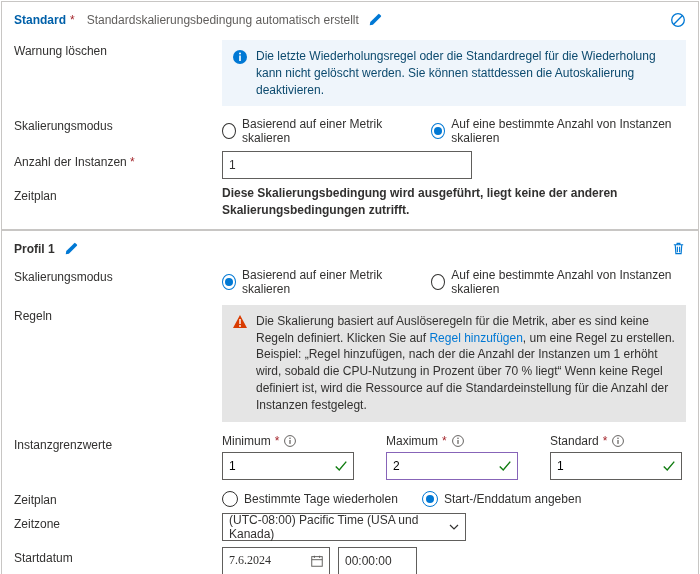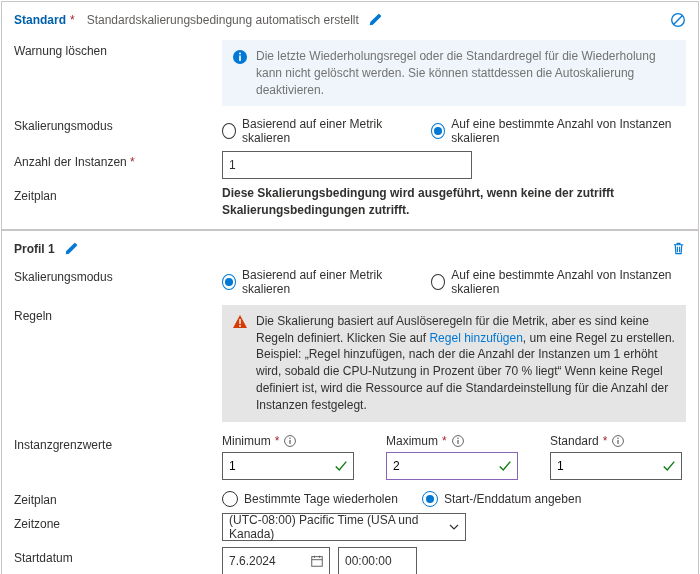--- a/index.html
+++ b/index.html
@@ -62,21 +62,21 @@
   .infobox {
     display: flex;
     gap: 8px;
     padding: 8px 10px;
     border-radius: 0;
     font-size: 12px;
     line-height: 1.4;
   }
   .infobox.info {
     background: #eff5fb;
-    color: #737373;
+    color: #0c4a6e;
   }
   .infobox.warn {
     background: #e5e5e5;
     color: #323130;
     justify-content: flex-end;
   }
   .infobox .icon-slot { flex: 0 0 16px; padding-top: 1px;}
   .radio-group {
     display: flex;
     gap: 24px;
@@ -105,21 +105,21 @@
   .text-input {
     height: 28px;
     border: 1px solid #605e5c;
     padding: 0 6px;
     font-family: inherit;
     font-size: 12px;
     color: #323130;
     background: #fff;
   }
   .text-input.wide { width: 250px; }
-  .text-input.date { width: 108px; padding-right: 24px; }
+  .text-input.date { width: 108px; padding-right: 24px; font-family: Liberation Serif, serif; }
   .text-input.time { width: 79px; }
   .schedule-bold {
     font-weight: 700;
     line-height: 1.35;
   }
   .limits {
     display: flex;
     gap: 32px;
     flex-wrap: nowrap;
   }
@@ -260,21 +260,21 @@
       <span class="required"> *</span>
     </div>
     <div class="content-col">
       <input class="text-input wide" value="1" style="">
     </div>
   </div>
 
   <div class="row tight">
     <div class="label-col">Zeitplan</div>
     <div class="content-col">
-      <div class="schedule-bold">Diese Skalierungsbedingung wird ausgeführt, wenn keine der zutrifft Skalierungsbedingungen zutrifft.</div>
+      <div class="schedule-bold">Diese Skalierungsbedingung wird ausgeführt, liegt keine der anderen Skalierungsbedingungen zutrifft.</div>
     </div>
   </div>
 
   </div>
 </div>
 
 <div class="card">
   <div class="card-header">
     <span class="title">
       <span>Profil 1</span>

